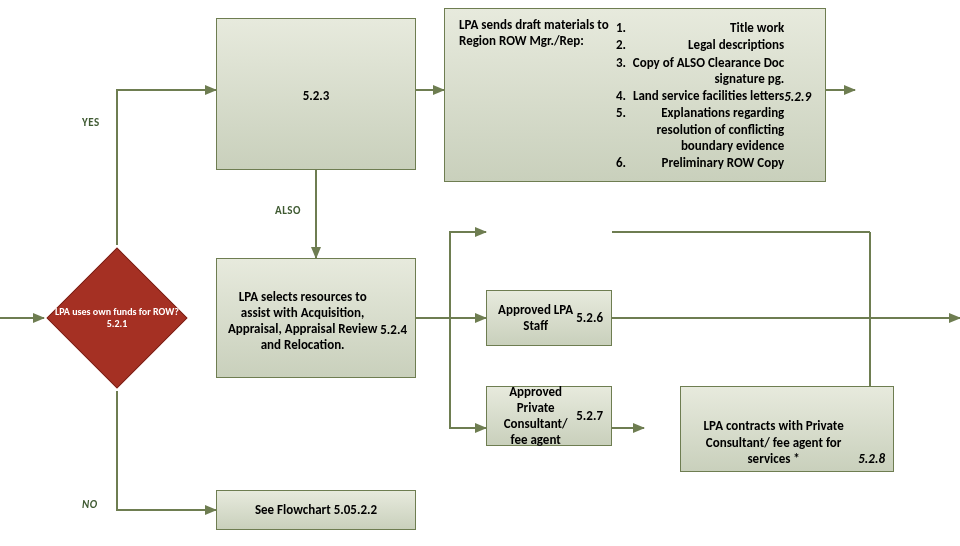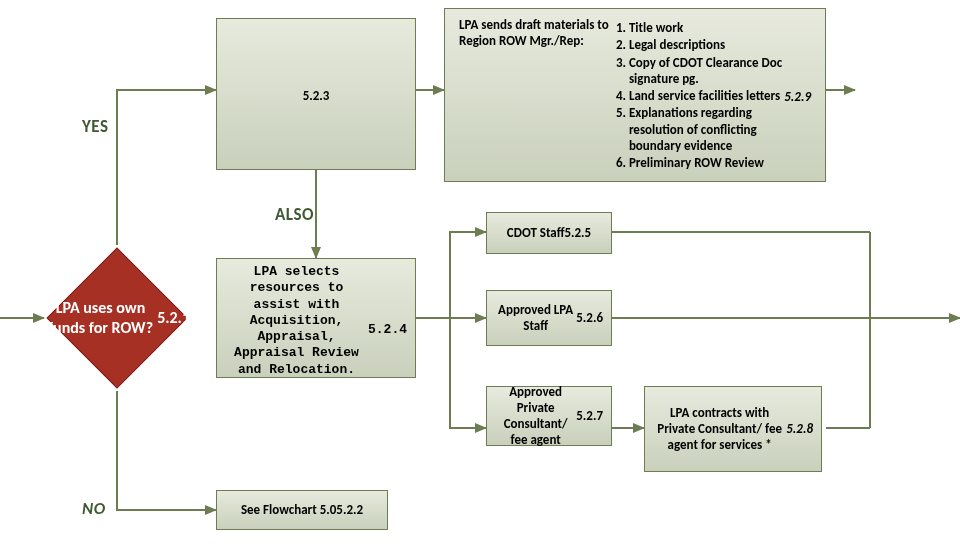--- a/index.html
+++ b/index.html
@@ -39,55 +39,55 @@
     text-align: left;
     align-items: flex-start;
   }
   .box-left .title {
     width: 100%;
     text-align: left;
   }
   .box-left ol {
     margin: 2px 0 2px 18px;
     padding: 0;
-    text-align: left;
+    text-align: right;
   }
   .box-left ol li { margin: 1px 0; }
   .diamond-wrap {
     position: absolute;
   }
   .diamond {
     position: absolute;
     width: 100px;
     height: 100px;
     background: #a53023;
     transform: rotate(45deg);
     top: 23px;
     left: 23px;
     box-shadow: 0 0 0 1px #7a2219 inset;
   }
   .diamond-label {
     position: absolute;
     width: 146px;
     height: 146px;
     display: flex;
-    flex-direction: row;
+    flex-direction: column;
     align-items: center;
     justify-content: center;
     color: #fff;
     font-weight: 700;
-    font-size: 16px;
+    font-size: 10px;
     text-align: center;
     line-height: 1.25;
   }
   .edge-label {
     position: absolute;
     color: #3f5a32;
     font-weight: 700;
-    font-size: 17px;
+    font-size: 11px;
     letter-spacing: 0.5px;
   }
   svg.connectors {
     position: absolute;
     left: 0; top: 0;
     width: 960px;
     height: 546px;
     pointer-events: none;
   }
   .conn {
@@ -151,51 +151,47 @@
 
   <div class="box" style="left:216px; top:18px; width:200px; height:152px;">
     <span class="ref">5.2.3</span>
   </div>
 
   <div class="box box-left" style="left:444px; top:8px; width:382px; height:174px; padding:8px 14px;">
     <span class="title">LPA sends draft materials to Region ROW Mgr./Rep:</span>
     <ol>
       <li>Title work</li>
       <li>Legal descriptions</li>
-      <li>Copy of CDOT Clearance Doc signature pg.</li>
+      <li>Copy of ALSO Clearance Doc signature pg.</li>
       <li>Land service facilities letters</li>
       <li>Explanations regarding resolution of conflicting boundary evidence</li>
-      <li>Preliminary ROW Review</li>
+      <li>Preliminary ROW Copy</li>
     </ol>
     <span class="ref" style="align-self:center;font-style:italic;">5.2.9</span>
   </div>
 
-  <div class="box" style="left:216px; top:258px; width:200px; height:120px; justify-content:flex-start; padding-top:10px;font-family:Liberation Mono, monospace;">
+  <div class="box" style="left:216px; top:258px; width:200px; height:120px; justify-content:flex-start; padding-top:10px;">
     <span>LPA selects resources to assist with Acquisition, Appraisal, Appraisal Review and Relocation.</span>
     <span class="ref" style="margin-top:18px;">5.2.4</span>
   </div>
 
-  <div class="box" style="left:216px; top:490px; width:172px; height:40px;">
+  <div class="box" style="left:216px; top:490px; width:200px; height:40px;">
     <span>See Flowchart 5.0</span>
     <span class="ref" style="margin-top:0;">5.2.2</span>
   </div>
 
-  <div class="box" style="left:486px; top:212px; width:126px; height:42px;">
-    <span>CDOT Staff</span>
-    <span class="ref" style="margin-top:0;">5.2.5</span>
-  </div>
 
   <div class="box" style="left:486px; top:290px; width:126px; height:56px;">
     <span>Approved LPA Staff</span>
     <span class="ref" style="margin-top:0;text-align:right;">5.2.6</span>
   </div>
 
   <div class="box" style="left:486px; top:386px; width:126px; height:60px;">
     <span>Approved Private Consultant/ fee agent</span>
     <span class="ref" style="margin-top:0;">5.2.7</span>
   </div>
 
-  <div class="box" style="left:644px; top:386px; width:178px; height:86px;">
+  <div class="box" style="left:680px; top:386px; width:214px; height:86px;align-items:flex-end;">
     <span>LPA contracts with Private Consultant/ fee agent for services *</span>
     <span class="ref" style="margin-top:0;font-style:italic;">5.2.8</span>
   </div>
 
 </div>
 
 </body></html>

